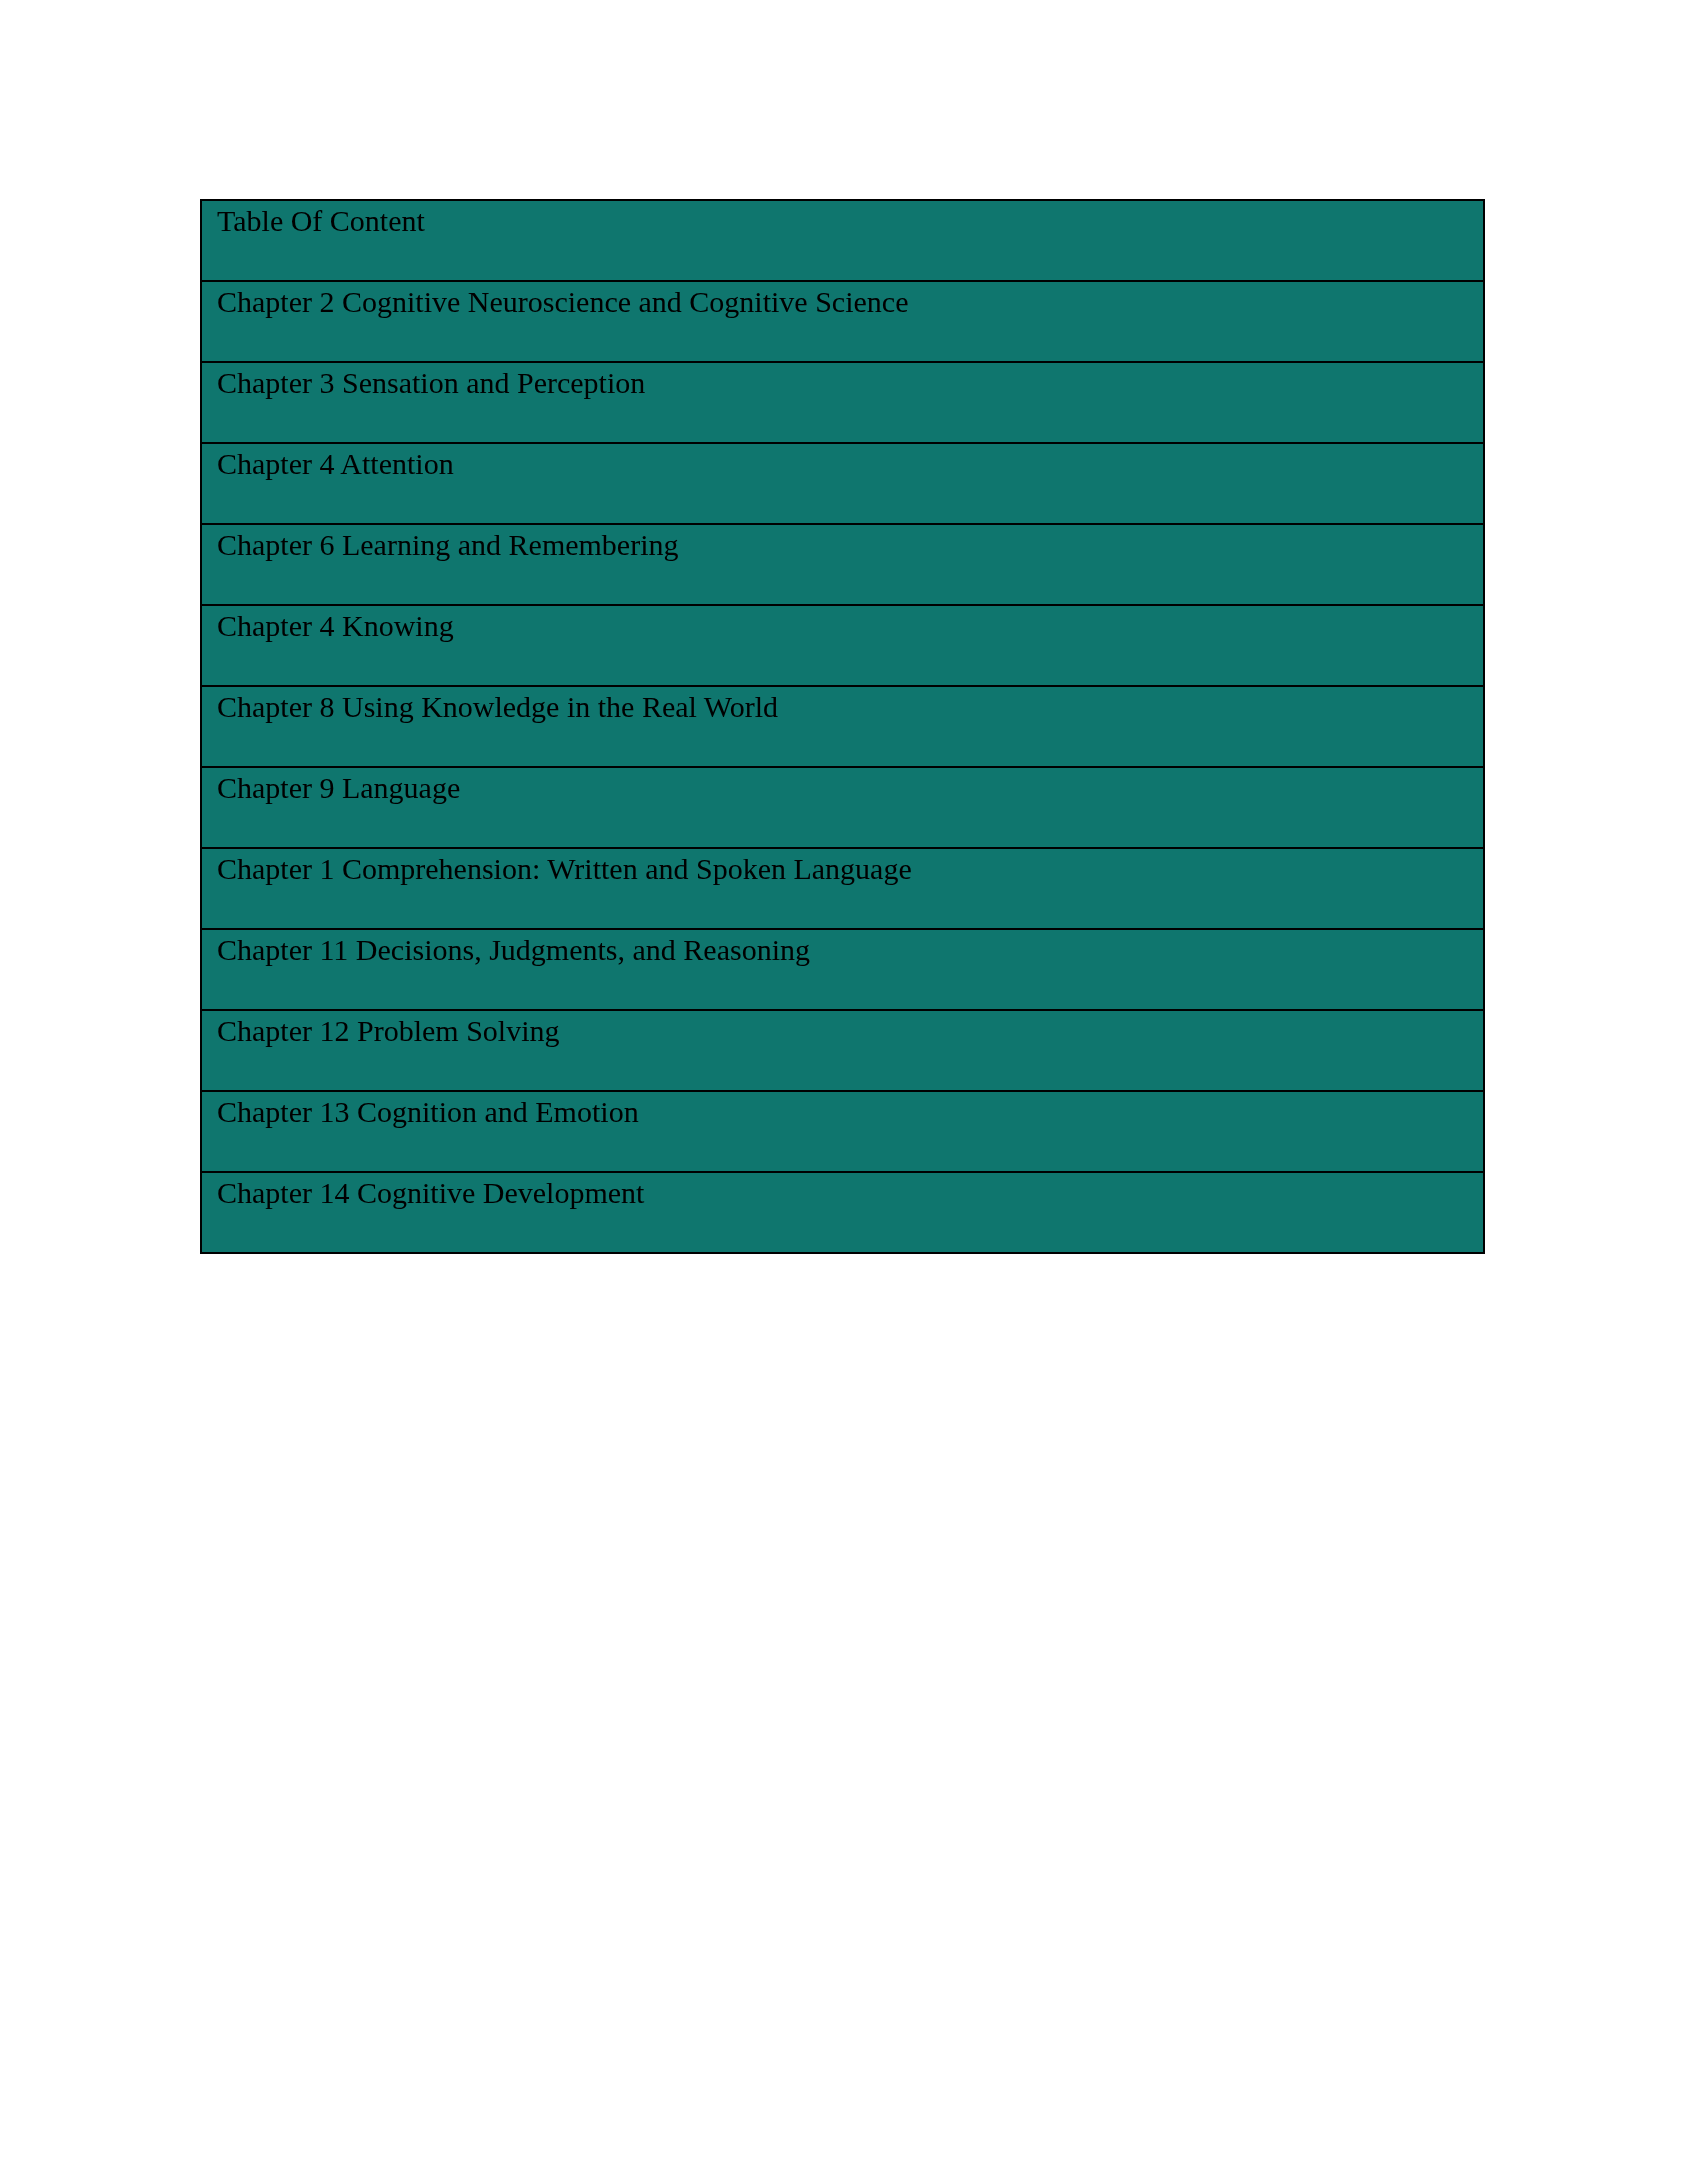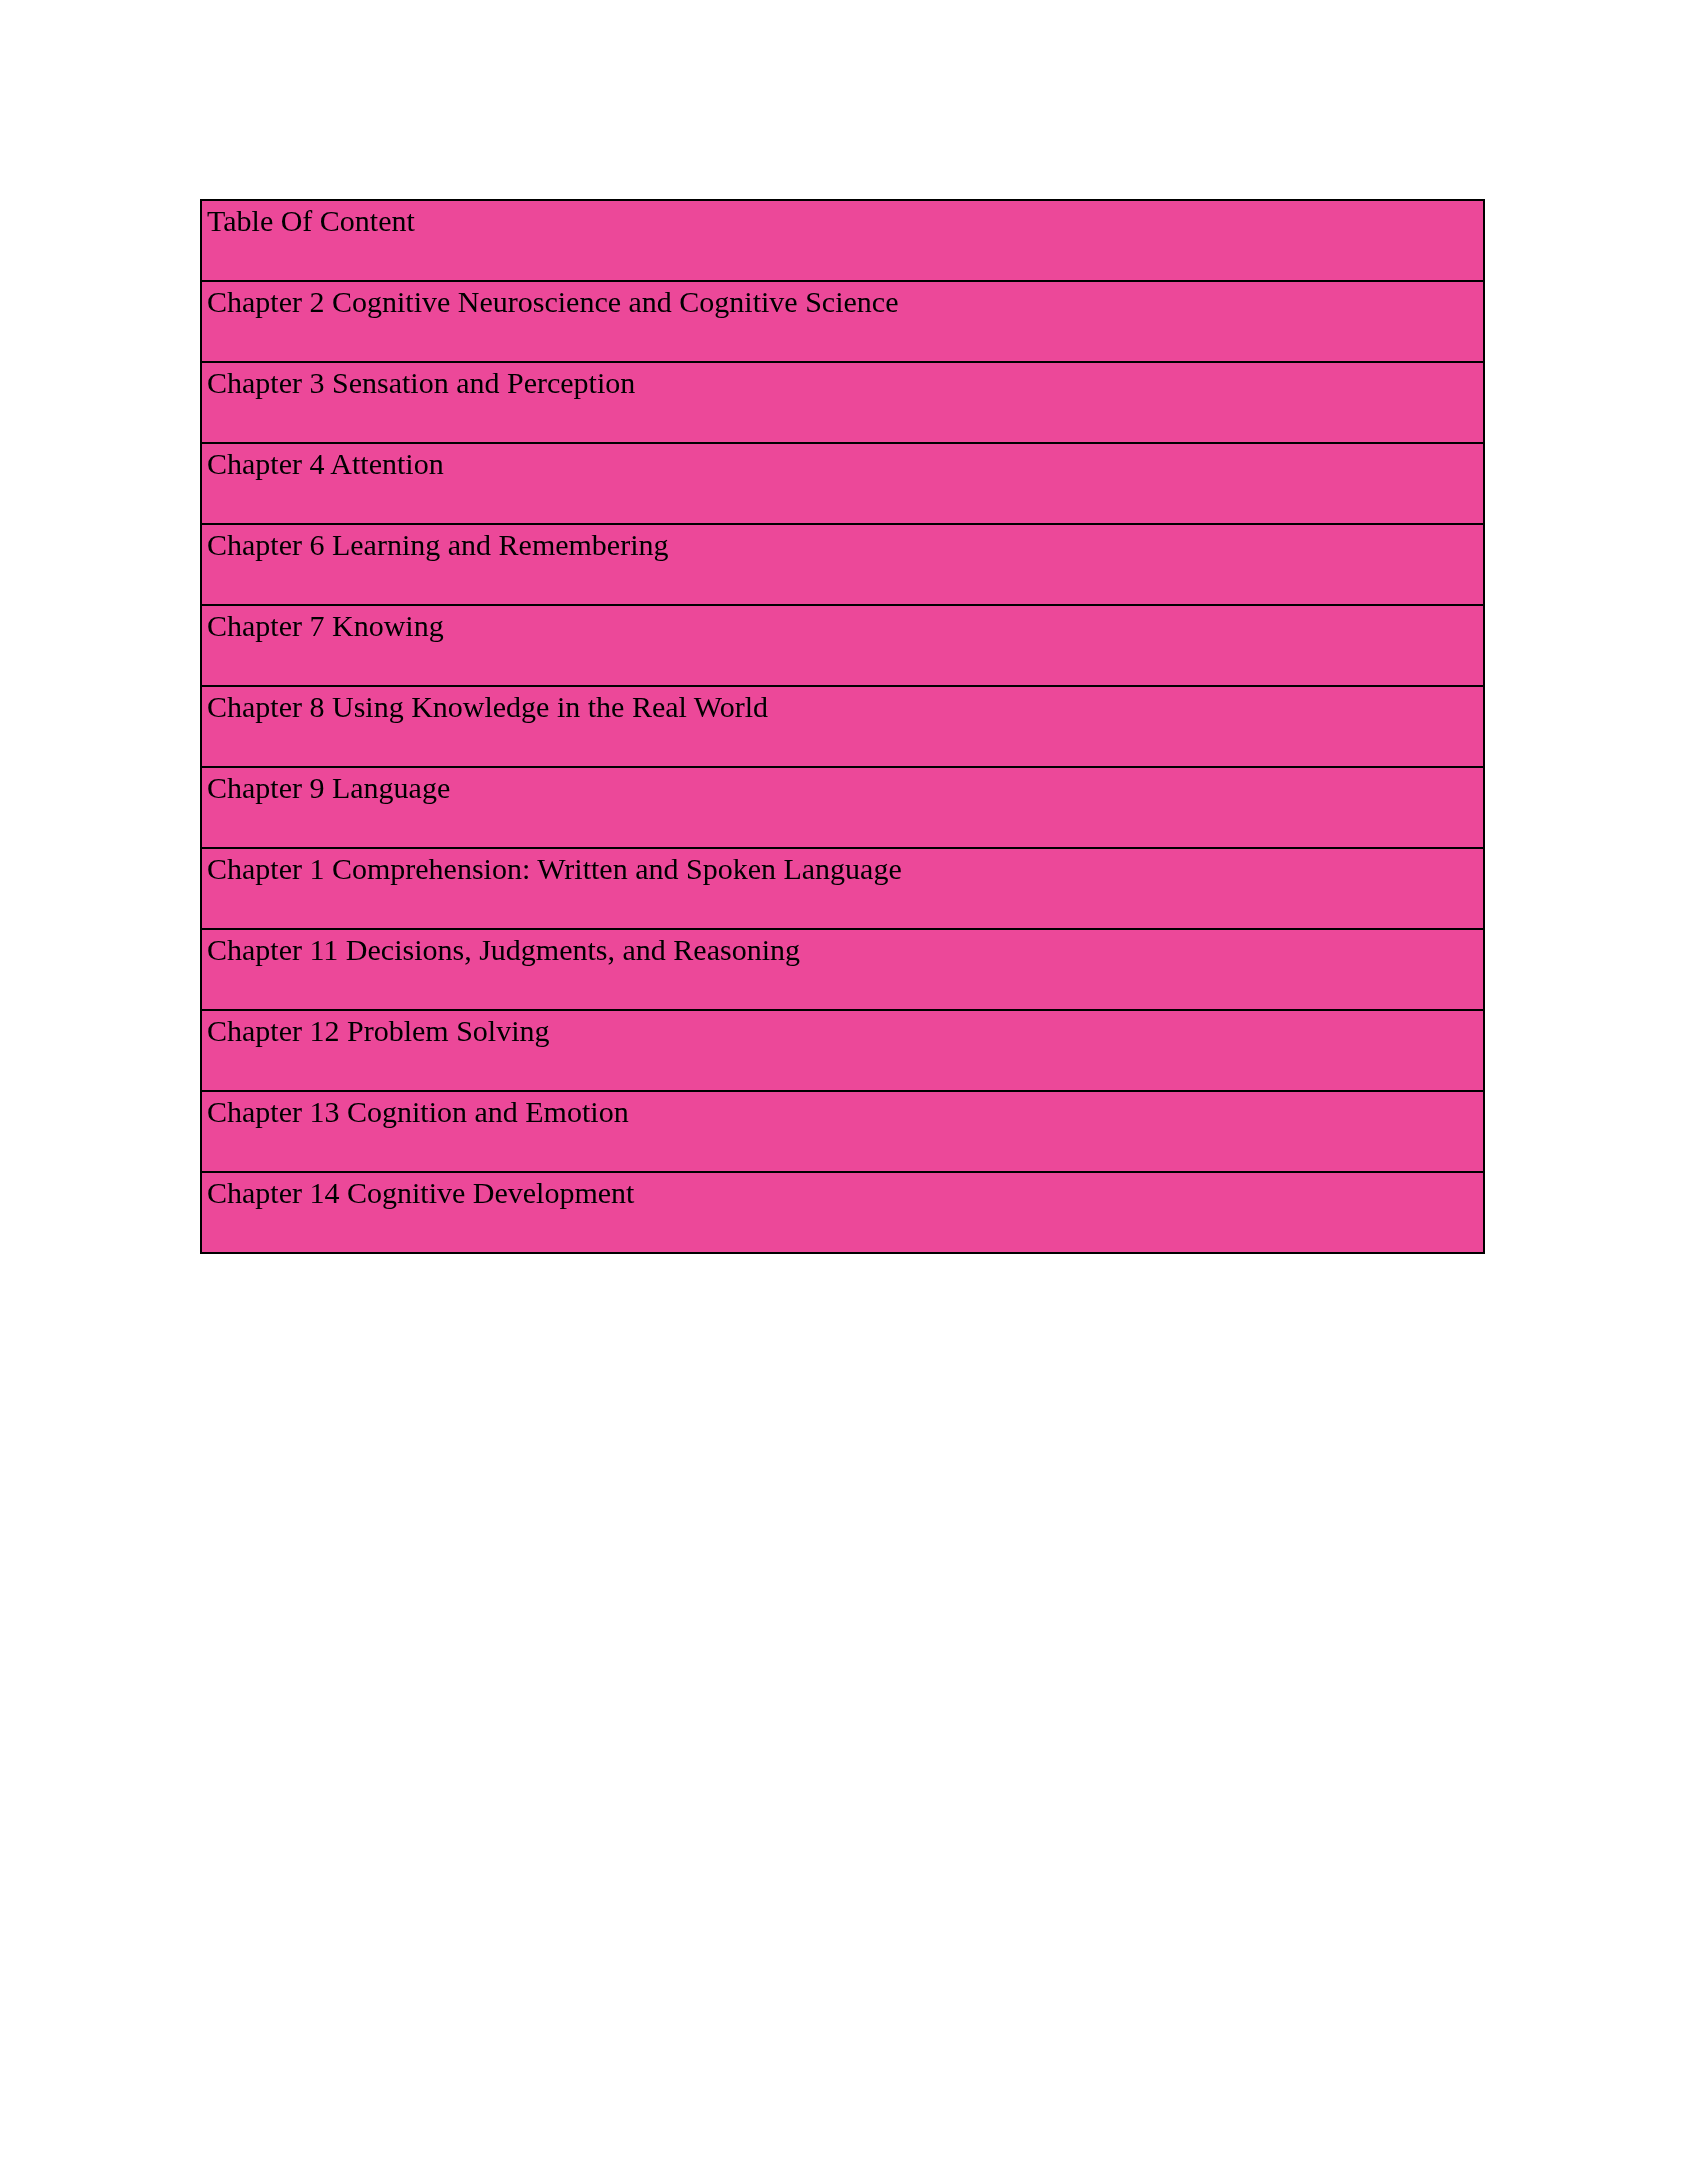--- a/index.html
+++ b/index.html
@@ -20,27 +20,27 @@
     left: 200px;
     top: 199px;
     width: 1285px;
     border-collapse: collapse;
     table-layout: fixed;
   }
   table.toc td {
     border: 2px solid #000000;
     height: 58px;
     vertical-align: top;
-    padding: 3px 10px 18px 5px;
+    padding: 3px 10px 18px 15px;
     font-size: 30px;
     line-height: 1.15;
     color: #000000;
     white-space: nowrap;
     overflow: hidden;
-    background: #ec4899;
+    background: #0f766e;
     margin-left: 16px;
   }
 </style>
 </head>
 <body>
 
 <div class="page">
   <table class="toc">
     <tbody>
       <tr>
@@ -52,21 +52,21 @@
       <tr>
         <td>Chapter 3 Sensation and Perception</td>
       </tr>
       <tr>
         <td>Chapter 4 Attention</td>
       </tr>
       <tr>
         <td>Chapter 6 Learning and Remembering</td>
       </tr>
       <tr>
-        <td>Chapter 7 Knowing</td>
+        <td>Chapter 4 Knowing</td>
       </tr>
       <tr>
         <td>Chapter 8 Using Knowledge in the Real World</td>
       </tr>
       <tr>
         <td>Chapter 9 Language</td>
       </tr>
       <tr>
         <td>Chapter 1 Comprehension: Written and Spoken Language</td>
       </tr>

